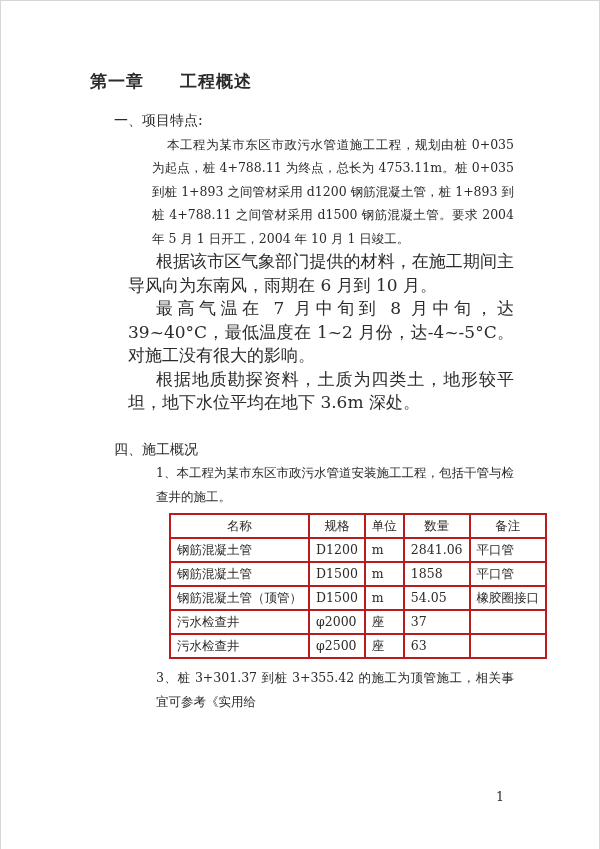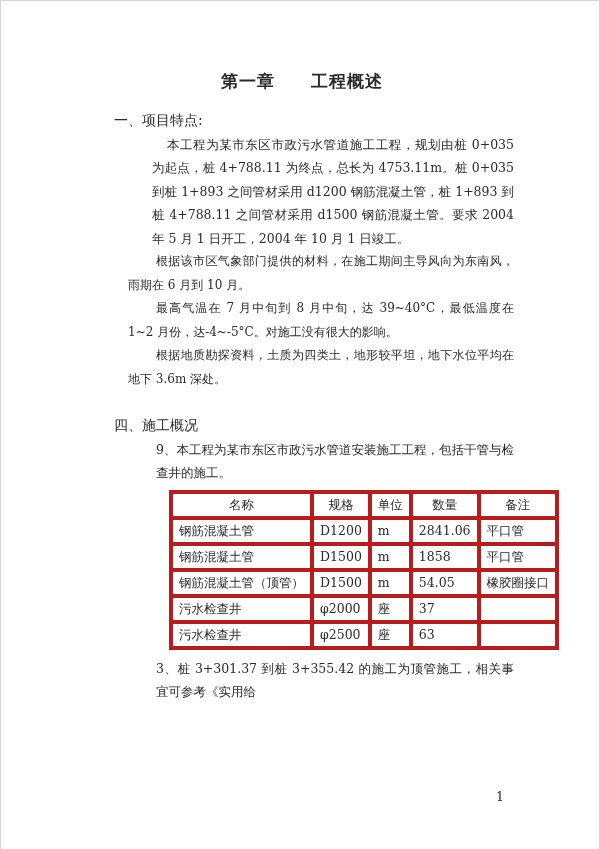--- a/index.html
+++ b/index.html
@@ -14,33 +14,33 @@
     height: 849px;
     background: #ffffff;
     border: 1px solid #d6d6d6;
     border-bottom: none;
     padding: 68px 85px 0 113px;
     overflow: hidden;
   }
   .doc-title {
     font-size: 17px;
     font-weight: bold;
-    text-align: center;
+    text-align: left;
     letter-spacing: 1px;
     line-height: 24px;
     margin-bottom: 16px;
     margin-left: -24px;
   }
   .section-heading {
     font-size: 14px;
     line-height: 23.5px;
     text-align: left;
   }
   .para {
-    font-size: 12px;
+    font-size: 17px;
     line-height: 23.5px;
     text-align: justify;
     margin-left: 14px;
     text-indent: 28px;
   }
   .para-a {
     font-size: 12.5px;
     line-height: 23.5px;
     text-align: justify;
     margin-left: 38px;
@@ -52,21 +52,21 @@
     line-height: 23.5px;
     margin-left: 42px;
     text-align: justify;
   }
   .mat-table {
     border-collapse: collapse;
     margin: 5px 0 7px 55px;
     table-layout: fixed;
   }
   .mat-table th, .mat-table td {
-    border: 4px solid #b91c1c;
+    border: 2px solid #b91c1c;
     font-size: 12.5px;
     font-weight: normal;
     line-height: 18px;
     height: 24px;
     padding: 2px 6px;
     text-align: left;
     overflow: hidden;
     white-space: nowrap;
   }
   .mat-table th { text-align: center; }
@@ -97,21 +97,21 @@
 
   <div class="section">
     <p class="para">根据该市区气象部门提供的材料，在施工期间主导风向为东南风，雨期在 6 月到 10 月。</p>
     <p class="para">最高气温在 7 月中旬到 8 月中旬，达 39~40°C，最低温度在 1~2 月份，达-4~-5°C。对施工没有很大的影响。</p>
     <p class="para">根据地质勘探资料，土质为四类土，地形较平坦，地下水位平均在地下 3.6m 深处。</p>
   </div>
 
 
   <div class="section section-gap">
     <div class="section-heading">四、施工概况</div>
-    <p class="list-item">9、本工程为某市东区市政污水管道安装施工工程，包括干管与检查井的施工。</p>
+    <p class="list-item">1、本工程为某市东区市政污水管道安装施工工程，包括干管与检查井的施工。</p>
 
     <table class="mat-table">
       <colgroup>
         <col class="col-name">
           <col class="col-spec">
           <col class="col-unit">
           <col class="col-qty">
           <col class="col-note">
       </colgroup>
       <thead>

